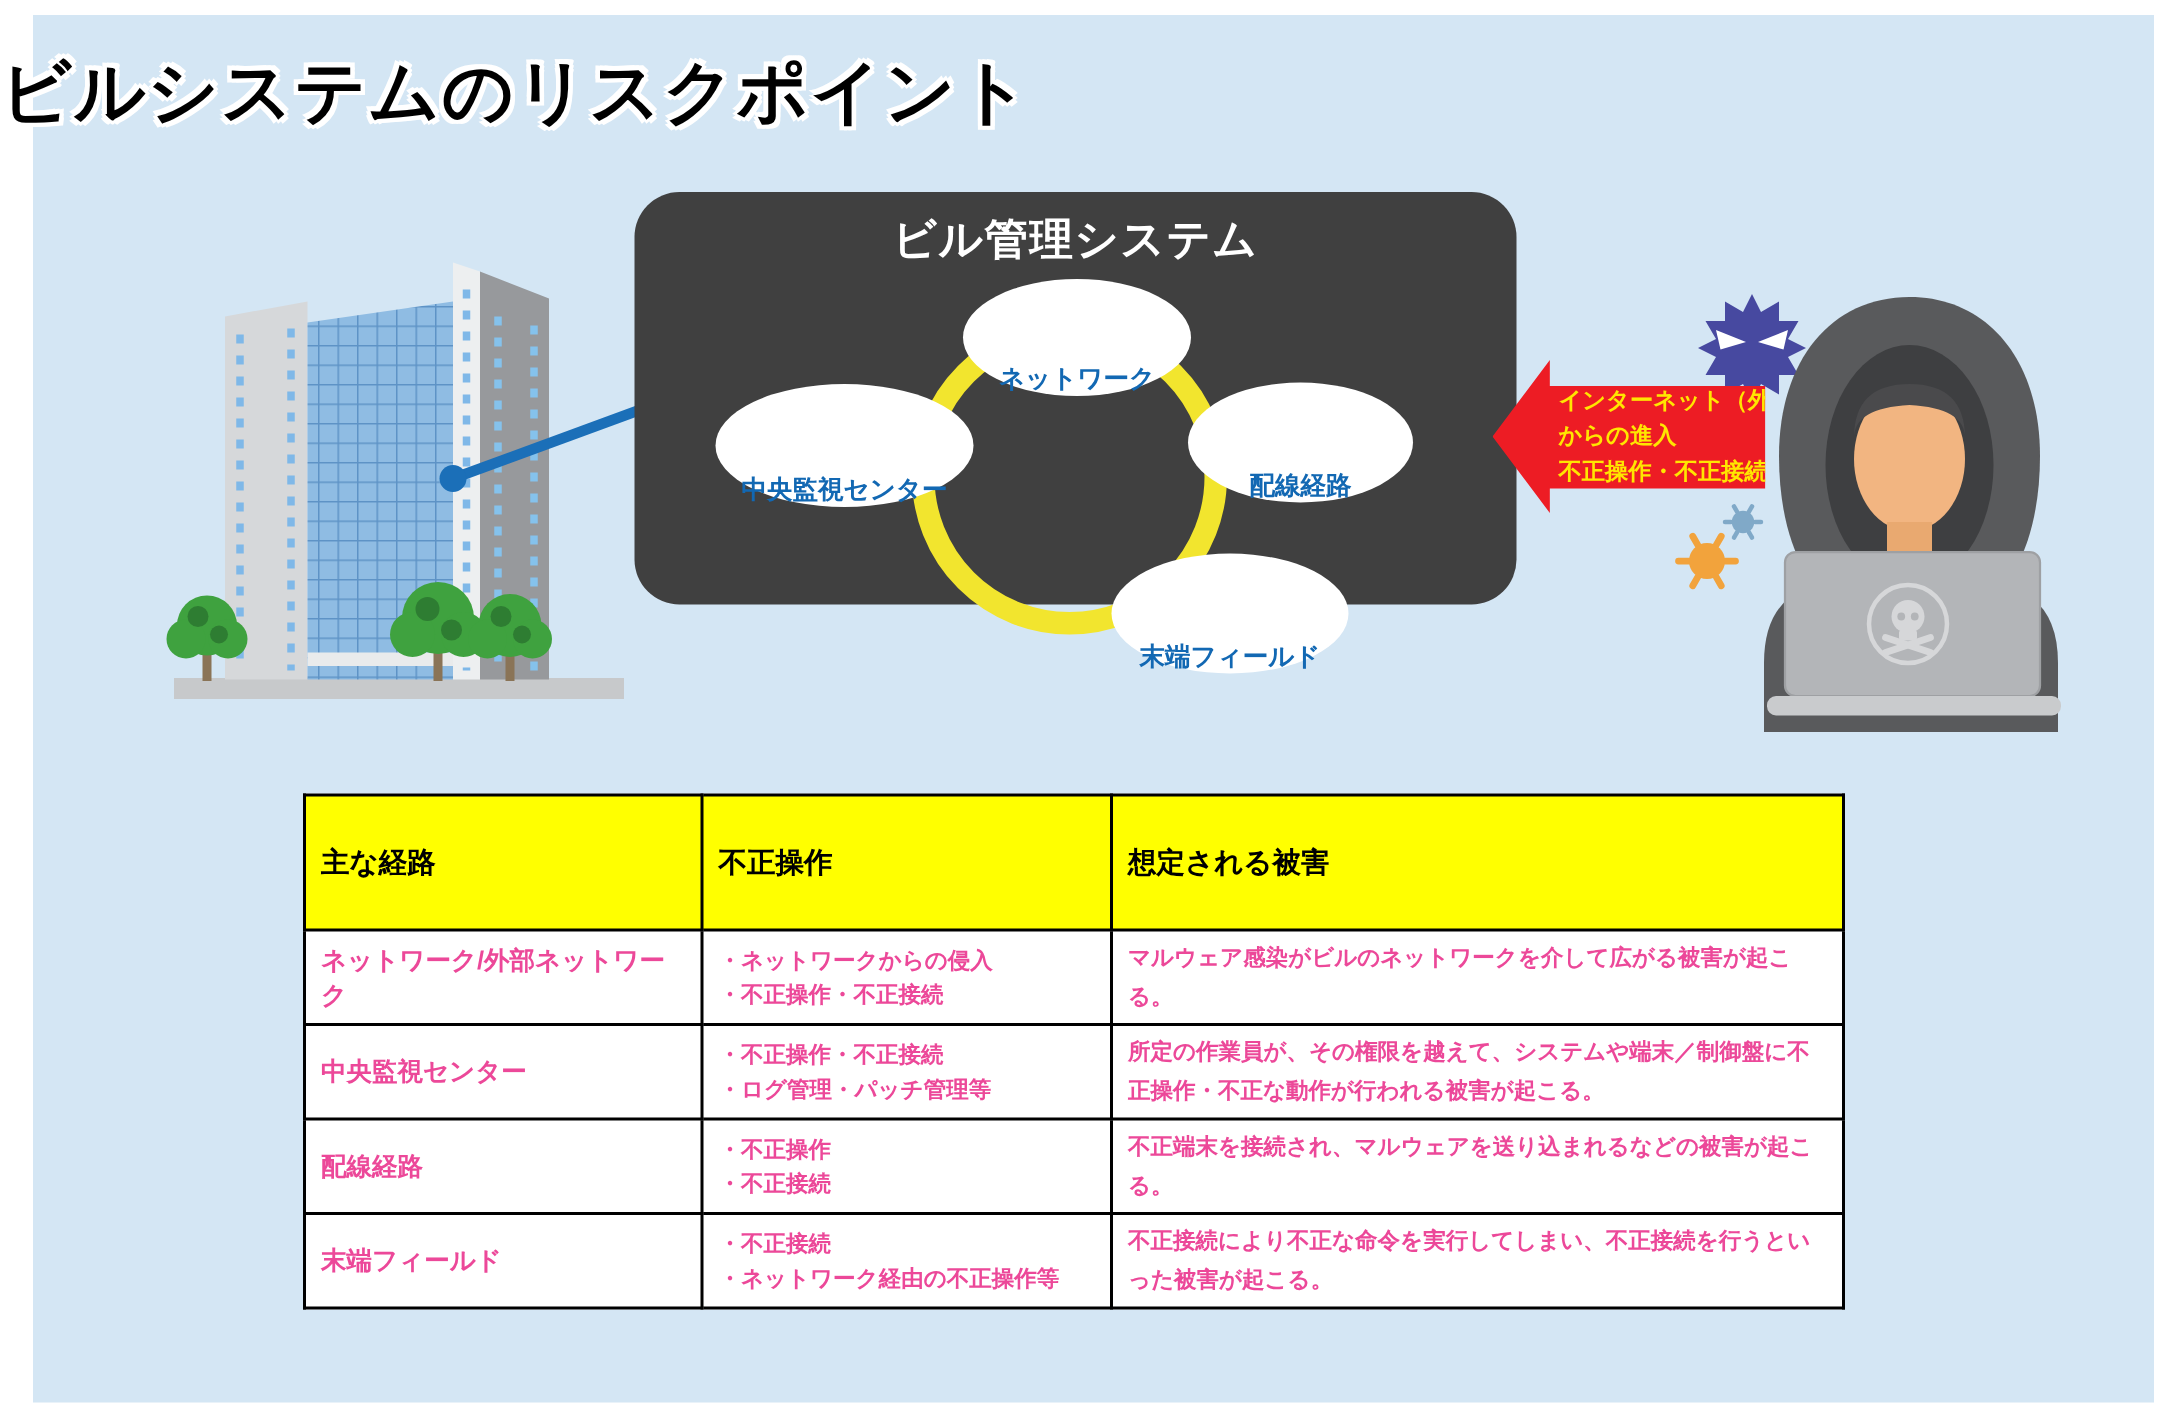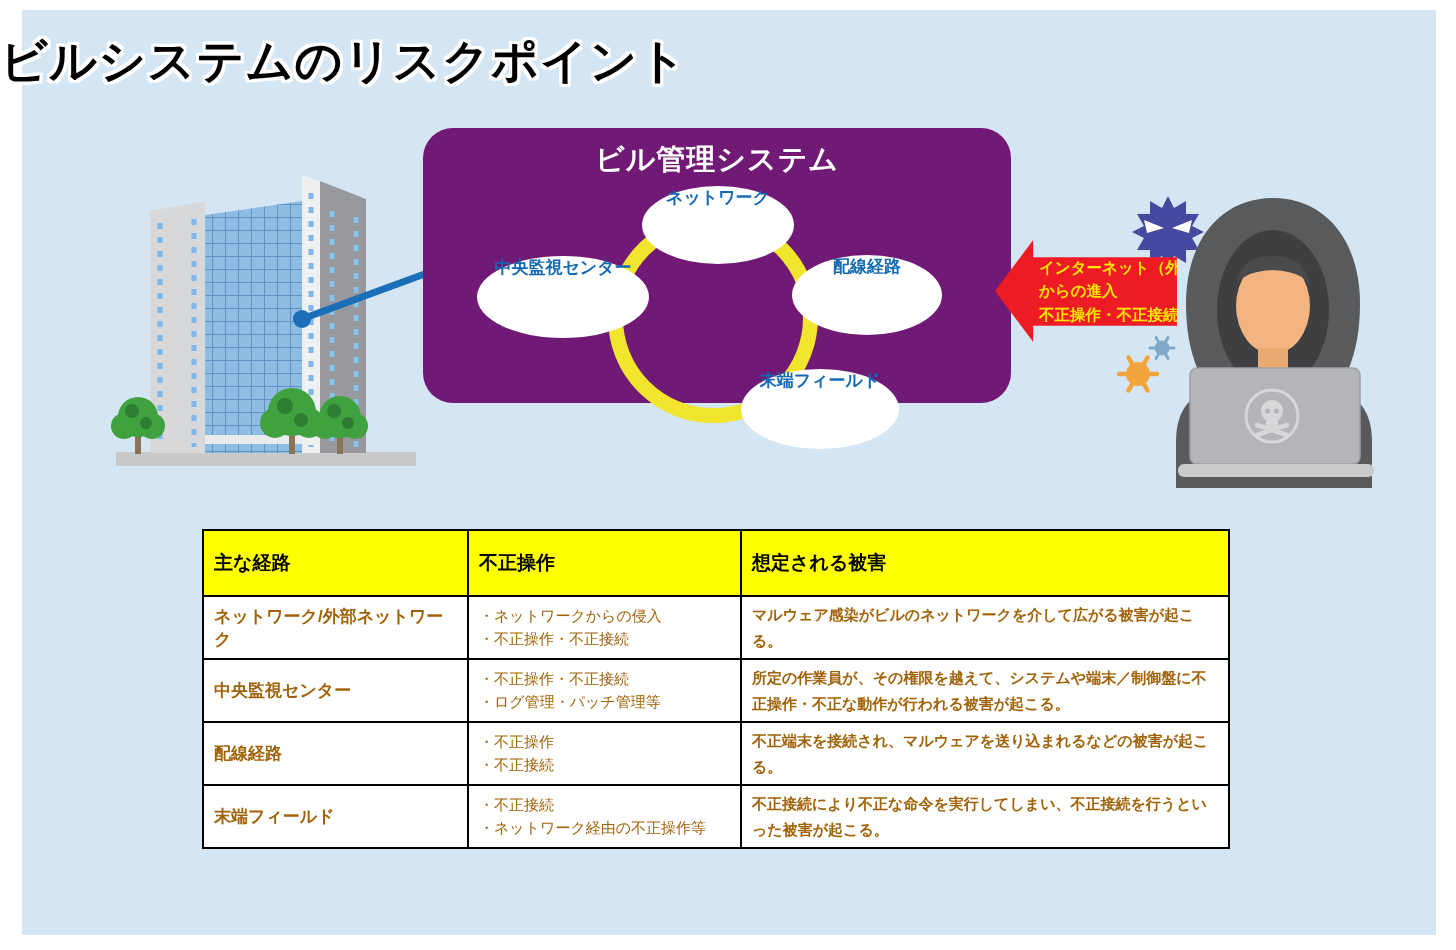--- a/index.html
+++ b/index.html
@@ -15,33 +15,33 @@
   .page-title{
     position:absolute;left:0;top:30px;width:100%;
     font-size:47px;font-weight:900;color:#000;letter-spacing:1px;margin:0;
     text-shadow:-3px -3px 0 #fff,3px -3px 0 #fff,-3px 3px 0 #fff,3px 3px 0 #fff,
                  0 -3px 0 #fff,0 3px 0 #fff,-3px 0 0 #fff,3px 0 0 #fff;
   }
   .abs{position:absolute;}
   
   .system-box{
     position:absolute;left:423px;top:128px;width:588px;height:275px;
-    background:#701a75;border-radius:30px;
+    background:#404040;border-radius:30px;
   }
   .system-title{
     position:absolute;left:0;top:12px;width:100%;text-align:center;
     color:#ffffff;font-size:29px;font-weight:700;letter-spacing:1px;
   }
   .ring{
     position:absolute;left:185px;top:85px;width:210px;height:210px;
     border:15px solid #f2e52e;border-radius:50%;box-sizing:border-box;
   }
   .node{
     position:absolute;background:#ffffff;border-radius:50%;
-    display:flex;align-items:flex-start;justify-content:center;
+    display:flex;align-items:flex-end;justify-content:center;
     color:#1268b3;font-weight:700;font-size:17px;text-align:center;
   }
   
   .attack-arrow{
     position:absolute;left:995px;top:240px;width:182px;height:102px;
     background:#ed1c24;z-index:5;
     clip-path:polygon(0 50%,21% 0,21% 17%,100% 17%,100% 84%,21% 84%,21% 100%);
     display:flex;flex-direction:column;justify-content:center;
     padding-left:44px;box-sizing:border-box;
   }
@@ -49,28 +49,28 @@
     color:#ffe600;font-size:15.5px;font-weight:700;line-height:1.5;
     white-space:nowrap;
   }
   
   .risk-table{
     position:absolute;left:202px;top:529px;width:1026px;
     border-collapse:collapse;table-layout:fixed;background:#ffffff;
   }
   .risk-table th{
     background:#ffff00;border:2px solid #000;text-align:left;
-    font-size:19px;font-weight:700;padding:8px 10px;height:48px;color:#000;
+    font-size:19px;font-weight:700;padding:20px 10px;height:48px;color:#000;
   }
   .risk-table td{
     border:2px solid #000;vertical-align:middle;padding:4px 10px;
-    color:#a16207;height:53px;
+    color:#ec4899;height:53px;
   }
   td.route{font-size:17px;font-weight:700;}
-  td.risks{font-size:15px;font-weight:400;}
+  td.risks{font-size:15px;font-weight:700;}
   td.risks div{margin:4px 0;}
   td.damage{font-size:15px;font-weight:700;line-height:1.7;}
 </style>
 </head>
 <body>
 
 <div class="panel"></div>
 
 <h1 class="page-title">ビルシステムのリスクポイント</h1>
 

